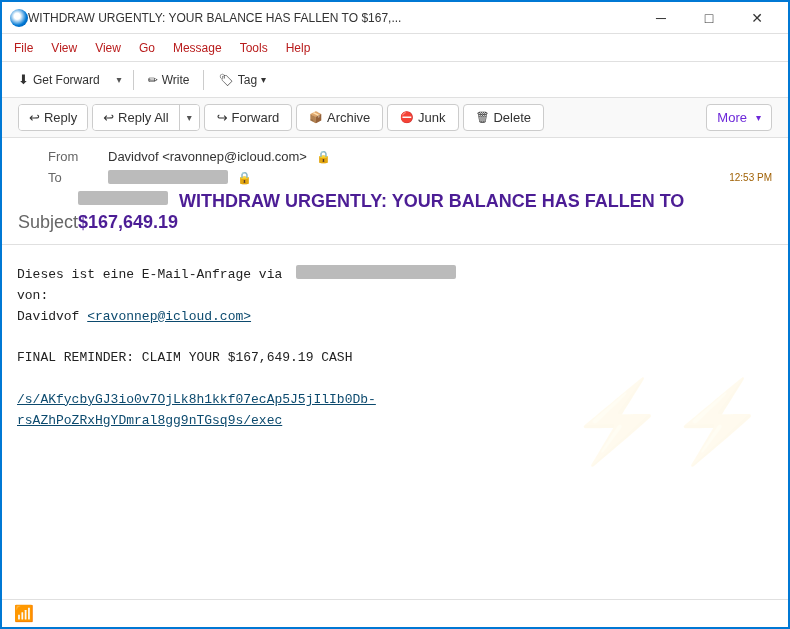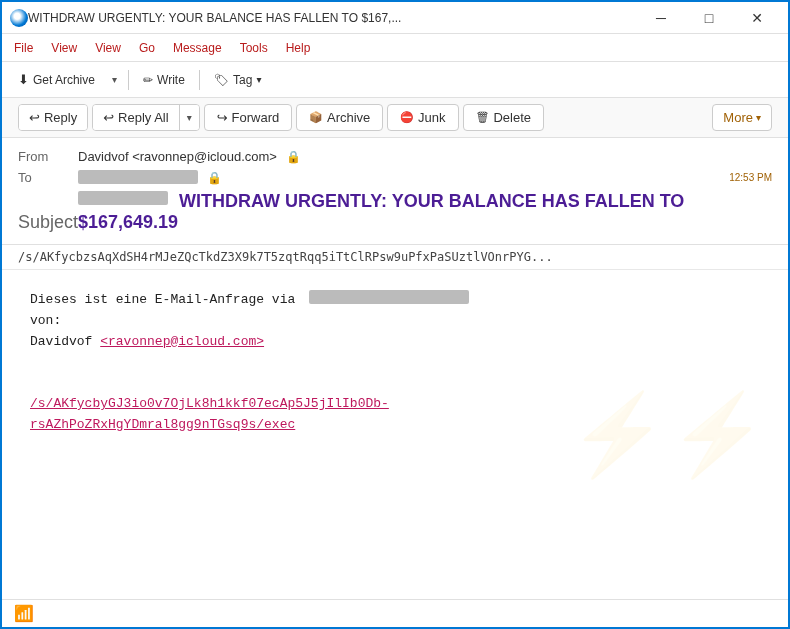--- a/index.html
+++ b/index.html
@@ -159,42 +159,43 @@
       background: #fff;
       cursor: pointer;
       font-size: 10px;
       color: #555;
       display: flex;
       align-items: center;
     }
     .more-btn {
       display: flex;
       align-items: center;
-      gap: 3px;
+      gap: 9px;
       padding: 5px 10px;
       font-size: 13px;
-      color: #a16207;
+      color: #6d28d9;
       cursor: pointer;
       border: 1px solid #ccc;
       background: #fff;
       border-radius: 4px;
       margin-left: auto;
     }
 
     
     .email-header {
       background: #fff;
       padding: 8px 16px;
       border-bottom: 1px solid #e0e0e0;
     }
     .email-header-row {
       display: flex;
       align-items: center;
       padding: 3px 0;
       font-size: 13px;
+      margin-left: 30px;
     }
     .email-header-label {
       color: #666;
       width: 60px;
       flex-shrink: 0;
     }
     .email-header-value {
       color: #333;
       flex: 1;
     }
@@ -231,21 +232,21 @@
       font-family: monospace;
       overflow: hidden;
       text-overflow: ellipsis;
       white-space: nowrap;
     }
 
     
     .email-body {
       flex: 1;
       background: #fff;
-      padding: 20px 28px;
+      padding: 20px 15px;
       font-family: 'Courier New', monospace;
       font-size: 13px;
       color: #222;
       line-height: 1.6;
       overflow-y: auto;
       position: relative;
     }
     .email-body-bg {
       position: absolute;
       right: 20px;
@@ -256,21 +257,21 @@
       color: #aaa;
       font-family: Arial;
       pointer-events: none;
       z-index: 0;
     }
     .email-body-content {
       position: relative;
       z-index: 1;
     }
     .email-link {
-      color: #be185d;
+      color: #0c4a6e;
       text-decoration: underline;
     }
 
     
     .status-bar {
       height: 28px;
       background: #fff;
       border-top: 1px solid #e0e0e0;
       display: flex;
       align-items: center;
@@ -308,21 +309,21 @@
     <span class="menu-item">View</span>
     <span class="menu-item">Go</span>
     <span class="menu-item">Message</span>
     <span class="menu-item">Tools</span>
     <span class="menu-item">Help</span>
   </div>
 
   <div class="toolbar1">
     <button class="tb1-btn">
       <span style="font-size:13px;">⬇</span>
-      <span>Get Archive</span>
+      <span>Get Forward</span>
     </button>
     <button class="chevron-btn">▾</button>
     <div class="tb1-separator"></div>
     <button class="tb1-btn">
       <span>✏</span>
       <span>Write</span>
     </button>
     <div class="tb1-separator"></div>
     <button class="tb1-btn">
       <span>🏷</span>
@@ -391,36 +392,36 @@
     </div>
     <div class="email-subject-row">
       <span class="email-header-label">Subject</span>
       <span>
         <span class="blurred" style="width:90px; height:14px; margin-right:6px;">&nbsp;&nbsp;&nbsp;&nbsp;&nbsp;&nbsp;&nbsp;&nbsp;&nbsp;&nbsp;&nbsp;&nbsp;&nbsp;&nbsp;</span>
         <span class="subject-text">WITHDRAW URGENTLY: YOUR BALANCE HAS FALLEN TO $167,649.19</span>
       </span>
     </div>
   </div>
 
-  <div class="url-bar">/s/AKfycbzsAqXdSH4rMJeZQcTkdZ3X9k7T5zqtRqq5iTtClRPsw9uPfxPaSUztlVOnrPYG...</div>
 
   <div class="email-body">
     <div class="email-body-bg">
       ⚡⚡
     </div>
     <div class="email-body-content">
       <p>
         <span>Dieses ist eine E-Mail-Anfrage via</span>
         <span class="blurred" style="width:160px; height:14px; margin-left:6px;">&nbsp;&nbsp;&nbsp;&nbsp;&nbsp;&nbsp;&nbsp;&nbsp;&nbsp;&nbsp;&nbsp;&nbsp;&nbsp;&nbsp;&nbsp;&nbsp;&nbsp;&nbsp;&nbsp;&nbsp;&nbsp;&nbsp;&nbsp;&nbsp;</span>
       </p>
       <p>von:</p>
       <p>
         <span>Davidvof </span><a class="email-link">&lt;ravonnep@icloud.com&gt;</a>
       </p>
       <br>
+      <p>FINAL REMINDER: CLAIM YOUR $167,649.19 CASH</p>
       <br>
       <a class="email-link">
         <span>/s/AKfycbyGJ3io0v7OjLk8h1kkf07ecAp5J5jIlIb0Db-</span><br>
         <span>rsAZhPoZRxHgYDmral8gg9nTGsq9s/exec</span>
       </a>
     </div>
   </div>
 
   <div class="status-bar">
     <span style="font-size:16px;">📶</span>

